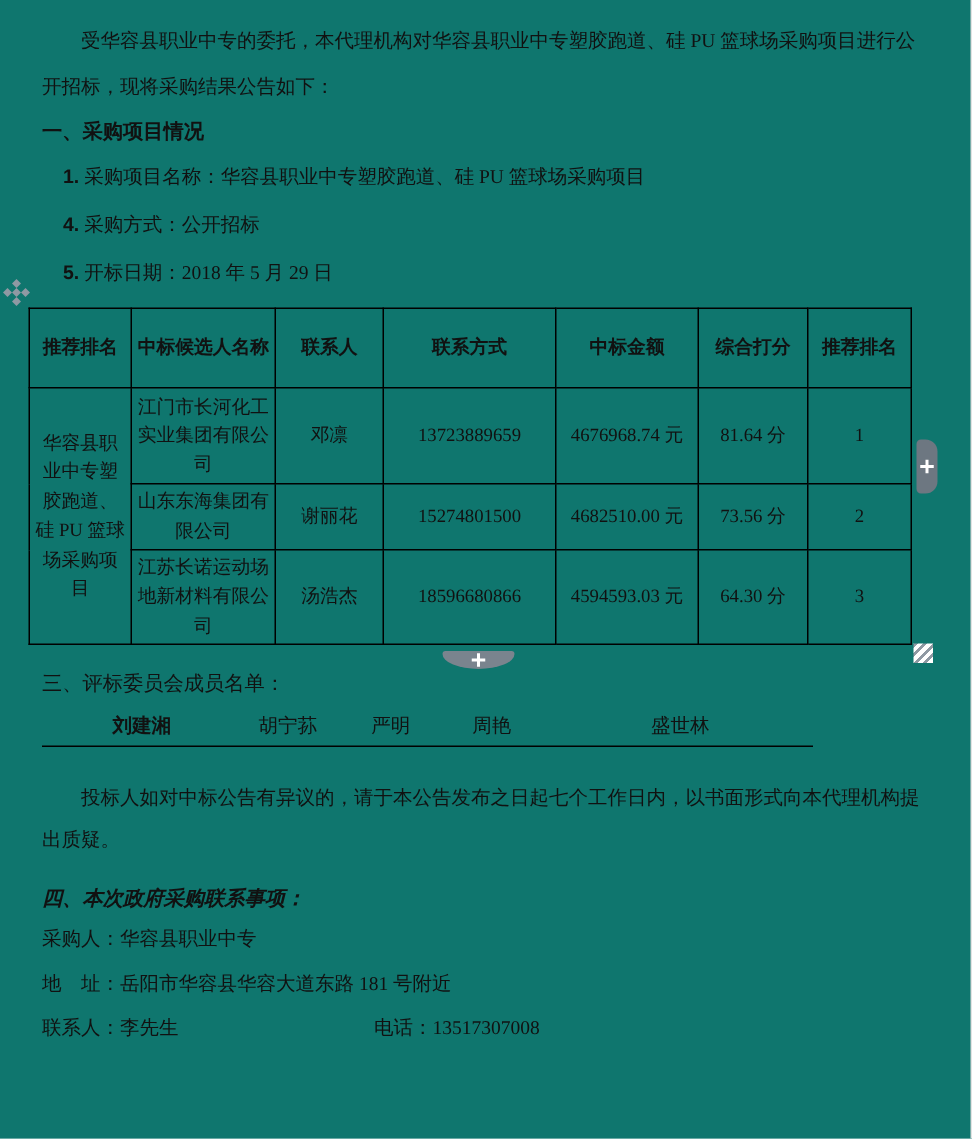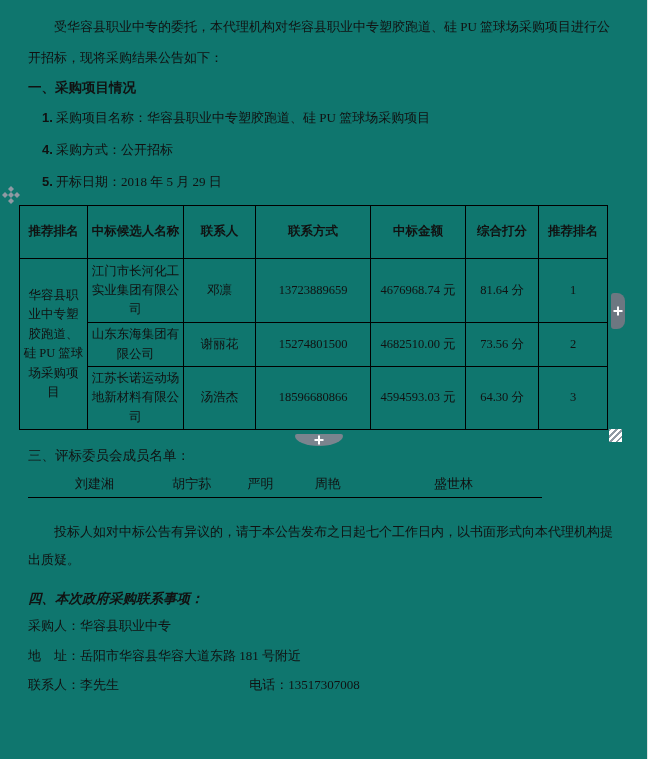--- a/index.html
+++ b/index.html
@@ -56,21 +56,21 @@
     position: absolute; left: 590px; top: calc(100% - 1px); width: 13px; height: 13px;
     background: repeating-linear-gradient(135deg, #8f99a3 0 2px, #ffffff 2px 4.5px);
   }
 
   
   .sec3-heading { font-weight: normal; font-size: 13.5px; margin: 17px 0 8px 0; }
   .members-line {
     border-bottom: 1.6px solid #000; width: 514px; padding: 2px 0 4px 47px; font-size: 13px;
   }
   .members-line .member { display: inline-block; }
-  .members-line .m0 { margin-right: 55px; }
+  .members-line .m0 { margin-right: 55px; font-weight: bold; }
   .members-line .m1 { margin-right: 33px; }
   .members-line .m2 { margin-right: 38px; }
   .members-line .m3 { margin-right: 90px; }
   .notice { text-indent: 2em; line-height: 2.15; font-size: 13px; margin-top: 20px; }
   .sec4-heading { font-weight: bold; font-size: 13.5px; margin: 16px 0 10px 0; font-style: italic; }
 
   
   .contact-line { font-size: 13px; line-height: 1.2; margin-bottom: 14px; }
   .gap-wide { margin-left: 127px; }
 </style>

